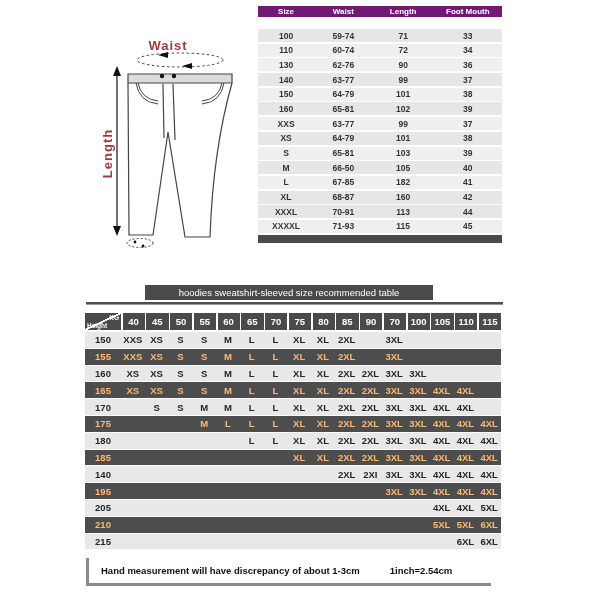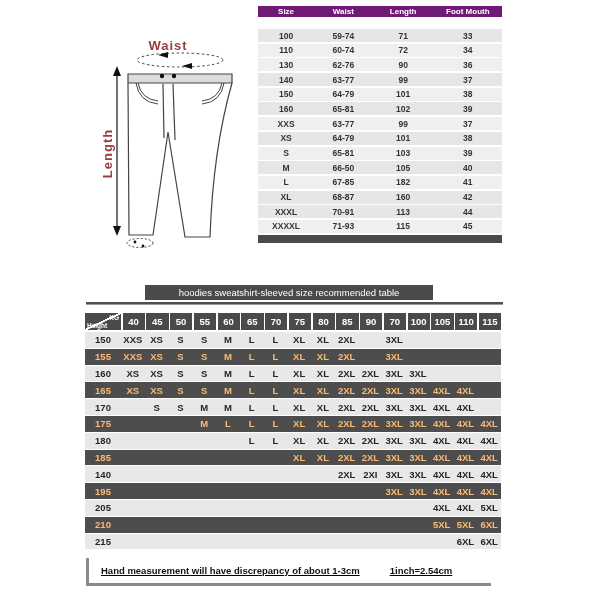--- a/index.html
+++ b/index.html
@@ -44,21 +44,21 @@
   .mx-w { flex:1; background:#4a4a4a; color:#fff; font-size:9.5px; font-weight:bold;
           text-align:center; line-height:17px; }
   .mx-row { display:flex; height:16.8px; align-items:center; border-bottom:1px solid #fff; }
   .mx-row.light { background:#e8e8e8; color:#252525; }
   .mx-row.dark  { background:#4d4d4d; color:#fdba74; }
   .mx-label { width:36px; text-align:center; font-size:9.5px; font-weight:bold; }
   .mx-c { flex:1; text-align:center; font-size:9.5px; font-weight:bold; }
   
   .note-box { position:absolute; left:86px; top:558px; width:405px; height:28px;
               border-left:3px solid #8a8a8a; border-bottom:3px solid #8a8a8a;
-              display:flex; align-items:center; gap:30px; padding-left:12px;text-decoration:underline; }
+              display:flex; align-items:center; gap:30px; padding-left:12px; }
   .note-box span { font-size:9.5px; font-weight:bold; color:#111; }
 </style>
 </head>
 <body>
 
 <div class="page">
 
   <svg class="diagram-svg" viewBox="0 0 600 600">
 
     <g>

